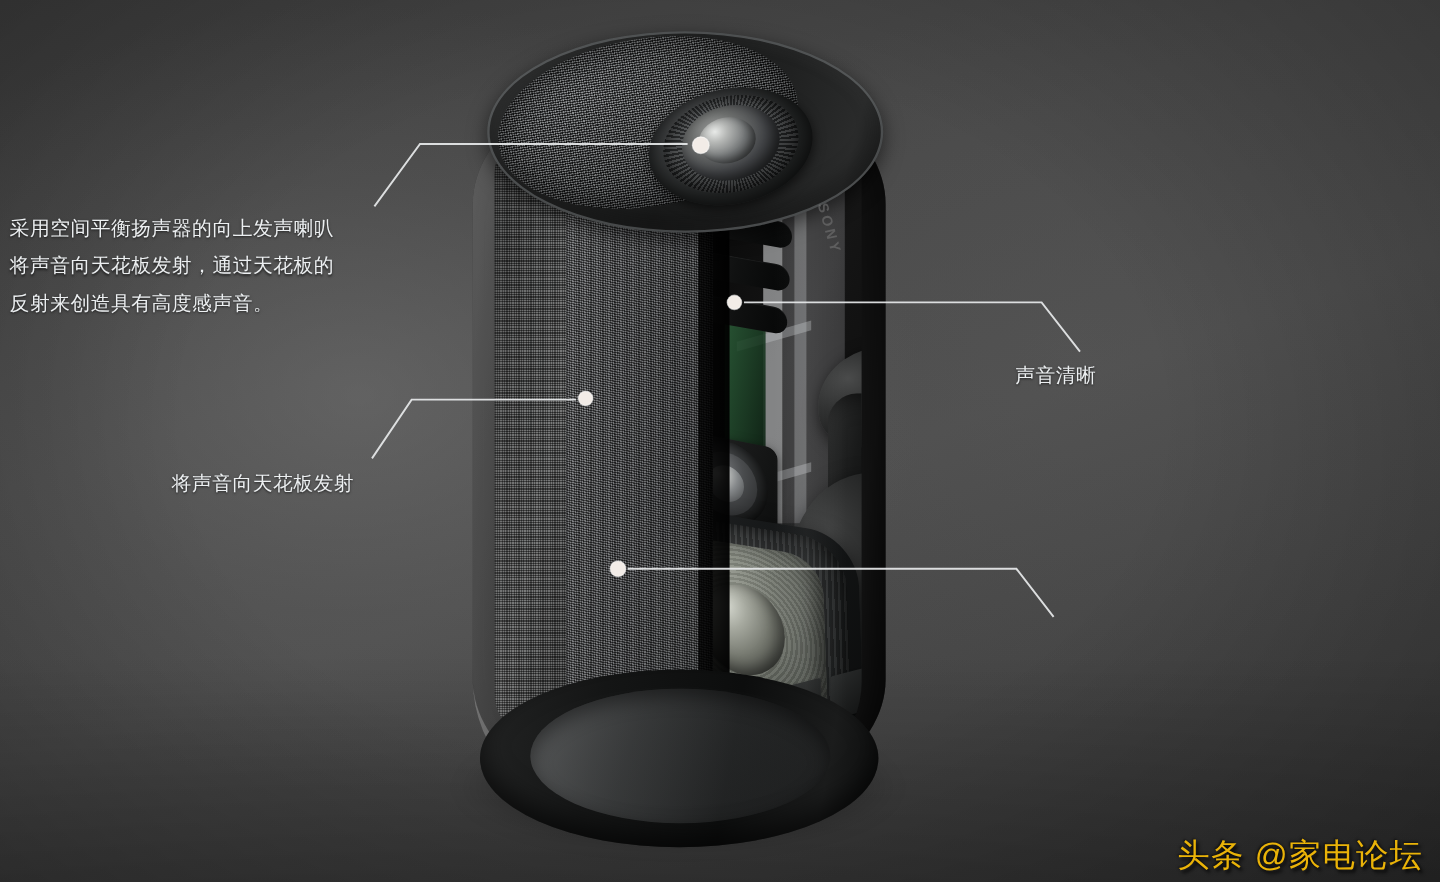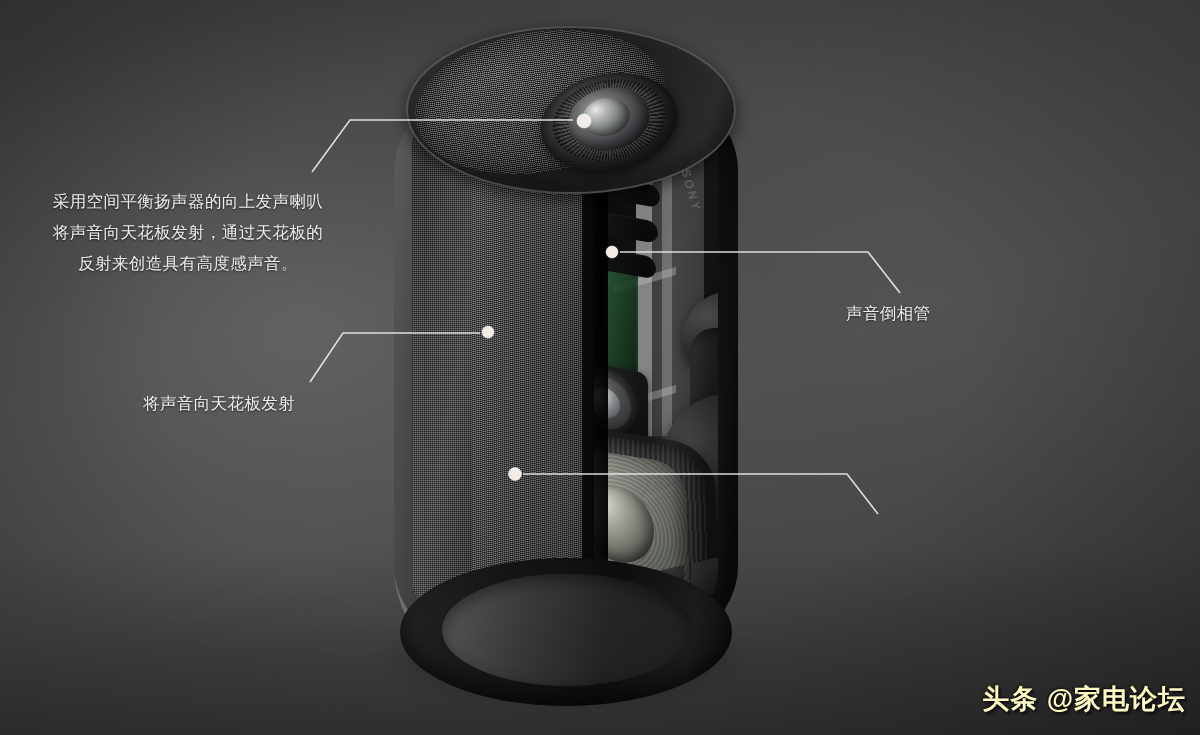--- a/index.html
+++ b/index.html
@@ -209,22 +209,22 @@
 
   
   .callout-text{position:absolute;color:#eceff1;font-size:16.5px;line-height:31px;
     letter-spacing:.4px;white-space:pre-line;
     text-shadow:0 1px 2px rgba(0,0,0,0.65);
     font-family:"Liberation Sans","DejaVu Sans",sans-serif;}
 
   svg#leaders{position:absolute;left:0;top:0;width:1200px;height:735px;pointer-events:none;}
 
   
-  .watermark{position:absolute;right:14px;bottom:18px;color:#fef9c3;font-size:27px;
-    font-weight:700;letter-spacing:1px;
+  .watermark{position:absolute;right:14px;bottom:4px;color:#eab308;font-size:27px;
+    font-weight:400;letter-spacing:1px;
     text-shadow:2px 2px 3px rgba(0,0,0,0.85), -1px -1px 2px rgba(0,0,0,0.6);
     font-family:"Liberation Sans","DejaVu Sans",sans-serif;}
 </style>
 </head>
 <body>
 
 <div id="stage">
 
   <div class="bg-base"></div>
   <div class="bg-vig"></div>
@@ -309,24 +309,24 @@
       <path d="M523,474 L847,474 L878,514"></path>
     </g>
     <g fill="#f2ece7" stroke="rgba(255,255,255,0.55)" stroke-width="1">
       <circle cx="584" cy="121" r="7"></circle>
       <circle cx="612" cy="252" r="6"></circle>
       <circle cx="488" cy="332" r="6"></circle>
       <circle cx="515" cy="474" r="6.5"></circle>
     </g>
   </svg>
 
-  <div class="callout-text" style="left:8px;top:186px;width:360px;text-align:center;">采用空间平衡扬声器的向上发声喇叭
+  <div class="callout-text" style="left:8px;top:176px;width:360px;">采用空间平衡扬声器的向上发声喇叭
 将声音向天花板发射，通过天花板的
 反射来创造具有高度感声音。</div>
 
-  <div class="callout-text" style="left:846px;top:298px;width:320px;">声音倒相管</div>
+  <div class="callout-text" style="left:846px;top:298px;width:320px;">声音清晰</div>
 
   <div class="callout-text" style="left:143px;top:388px;width:300px;">将声音向天花板发射</div>
 
 
   <div class="watermark">头条 @家电论坛</div>
 
 </div>
 
 </body></html>

